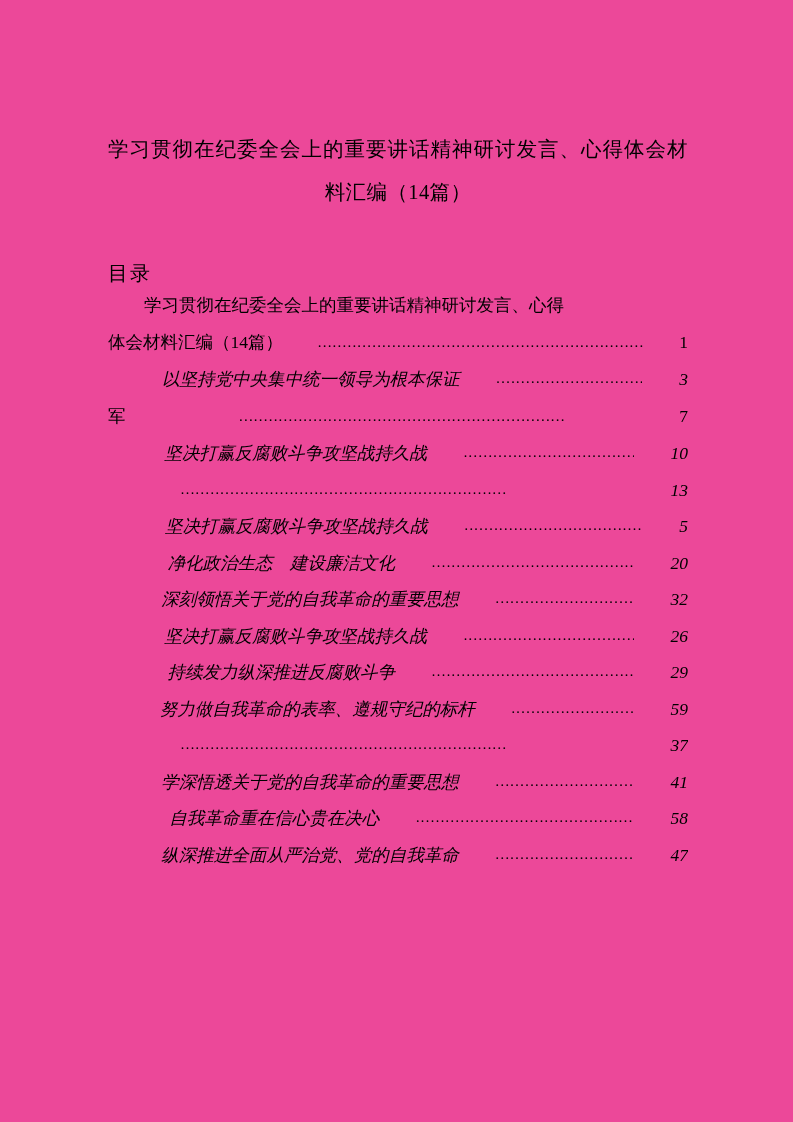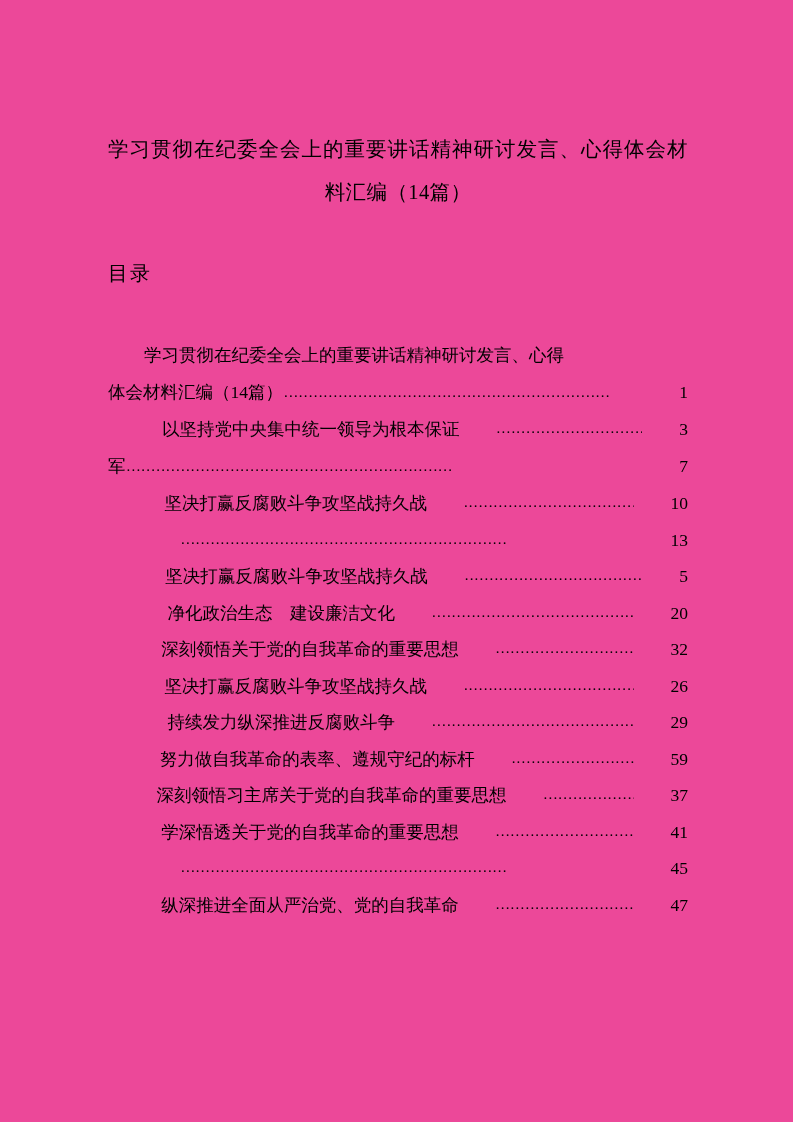--- a/index.html
+++ b/index.html
@@ -34,37 +34,37 @@
     letter-spacing: 0.4px;
     font-weight: 500;
   }
   .toc-heading {
     margin-top: 46px;
     font-size: 20px;
     letter-spacing: 2px;
     font-weight: 500;
   }
   .toc {
-    margin-top: 50px;
   }
   .toc-entry {
     font-size: 17.5px;
     line-height: 36.5px;
     display: block;
     position: relative;
     white-space: nowrap;
     overflow: hidden;
   }
   .toc-entry.indent {
     text-indent: 36px;
   }
   .toc-row {
     display: flex;
     align-items: flex-start;
     width: 100%;
+    font-style: italic;
   }
   .toc-label {
     flex: 0 0 auto;
     white-space: nowrap;
   }
   .toc-dots {
     flex: 1 1 auto;
     overflow: hidden;
     white-space: nowrap;
     margin: 0 1px;
@@ -83,20 +83,21 @@
     white-space: normal;
   }
   .toc-entry.wrap .first-line {
     text-indent: 36px;
     display: block;
   }
   .toc-entry.wrap .second-line {
     display: flex;
     align-items: baseline;
     width: 100%;
+    text-align: center;
   }
   .spacer-indent {
     display: inline-block;
   }
 </style>
 </head>
 <body>
 
 <div class="page">
   <div class="content">
@@ -200,40 +201,40 @@
           <span class="spacer-indent" style="width:36px"></span>
           <span class="toc-label">努力做自我革命的表率、遵规守纪的标杆</span>
           <span class="toc-dots">..................................................................</span>
           <span class="toc-page">59</span>
         </span>
       </div>
 
       <div class="toc-entry indent">
         <span class="toc-row">
           <span class="spacer-indent" style="width:36px"></span>
-          <span class="toc-label">深刻领悟习主席关于党的自我革命的重要思想</span>
           <span class="toc-dots">..................................................................</span>
           <span class="toc-page">37</span>
         </span>
       </div>
 
       <div class="toc-entry indent">
         <span class="toc-row">
           <span class="spacer-indent" style="width:36px"></span>
           <span class="toc-label">学深悟透关于党的自我革命的重要思想</span>
           <span class="toc-dots">..................................................................</span>
           <span class="toc-page">41</span>
         </span>
       </div>
 
       <div class="toc-entry indent">
         <span class="toc-row">
           <span class="spacer-indent" style="width:36px"></span>
-          <span class="toc-dots">..................................................................</span>
-          <span class="toc-page">45</span>
+          <span class="toc-label">自我革命重在信心贵在决心</span>
+          <span class="toc-dots">..................................................................</span>
+          <span class="toc-page">58</span>
         </span>
       </div>
 
       <div class="toc-entry indent">
         <span class="toc-row">
           <span class="spacer-indent" style="width:36px"></span>
           <span class="toc-label">纵深推进全面从严治党、党的自我革命</span>
           <span class="toc-dots">..................................................................</span>
           <span class="toc-page">47</span>
         </span>

